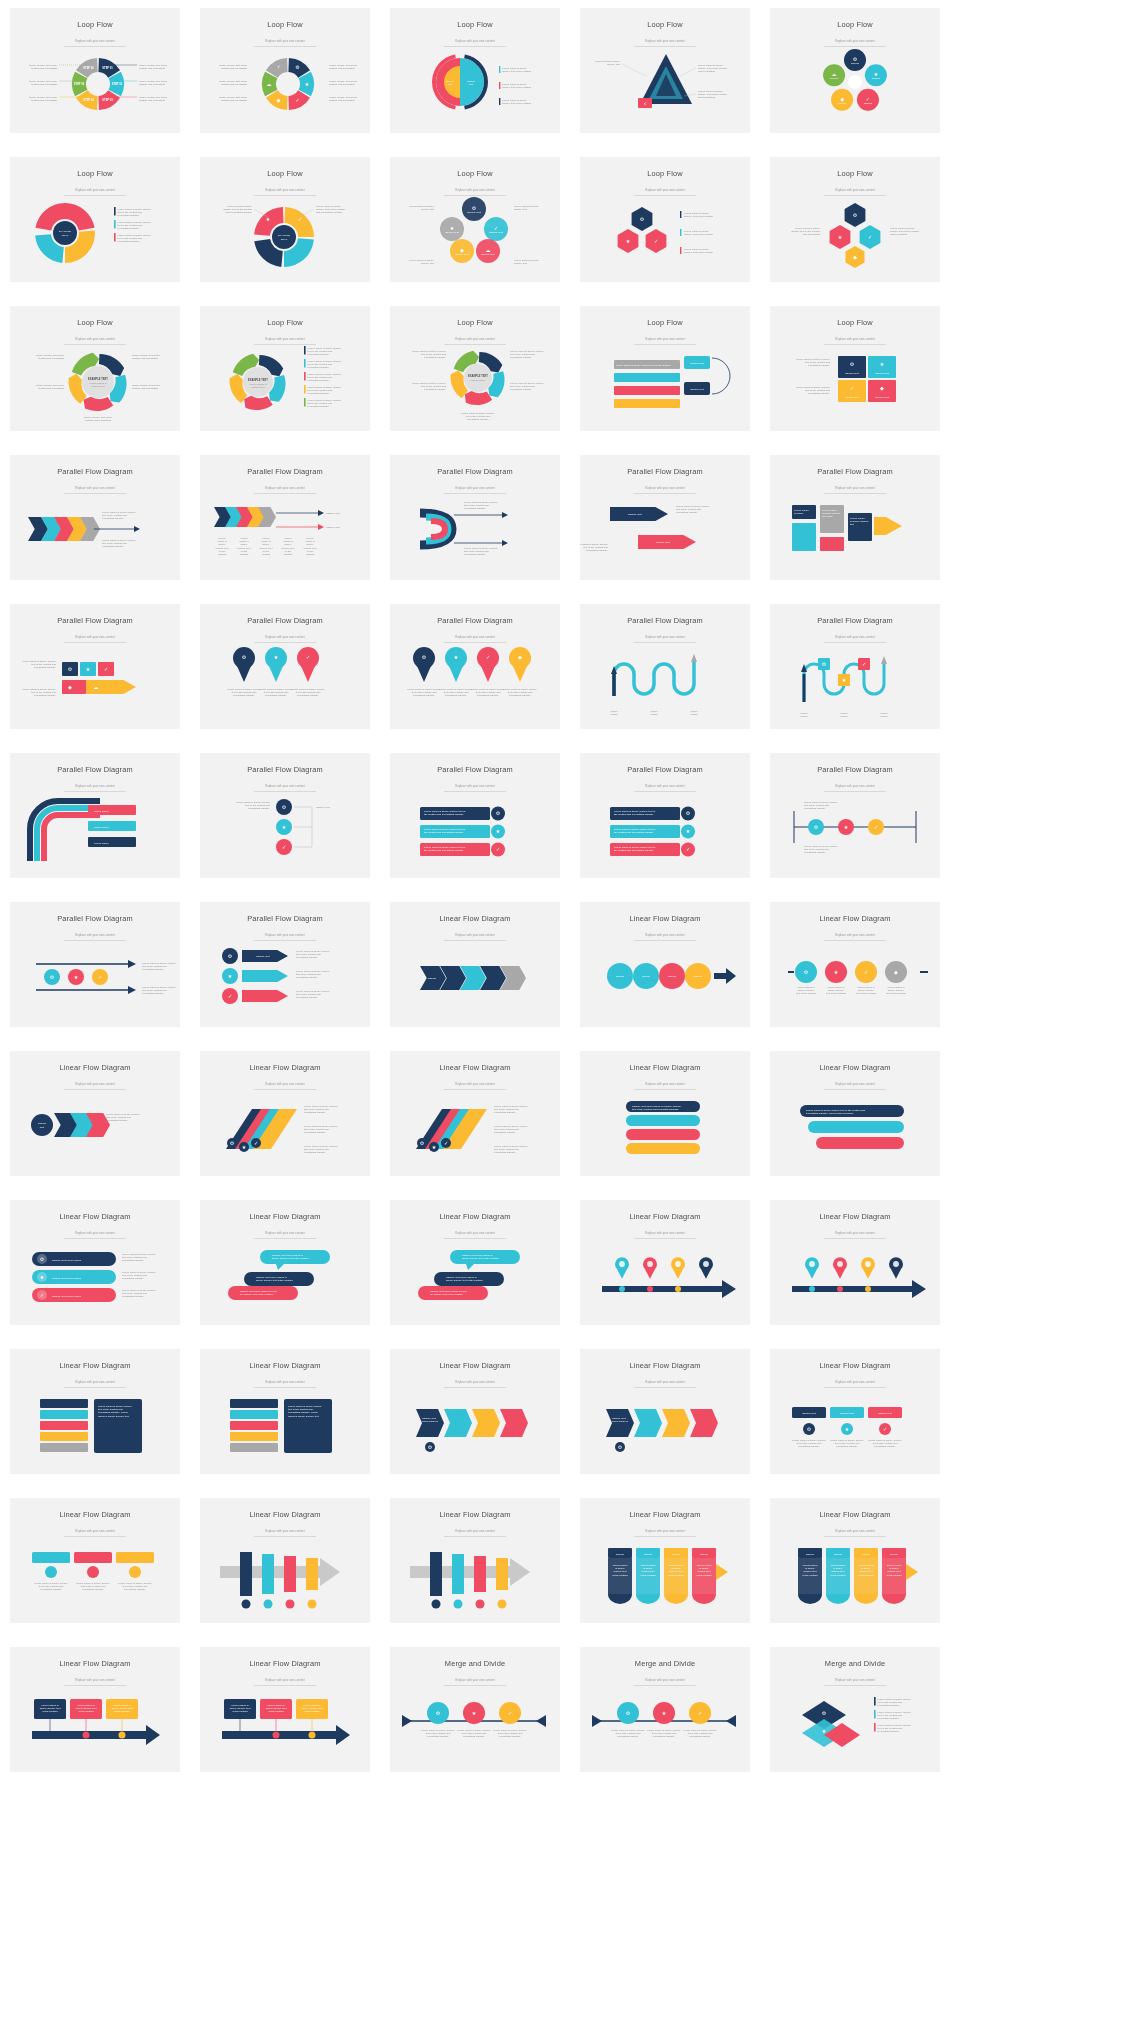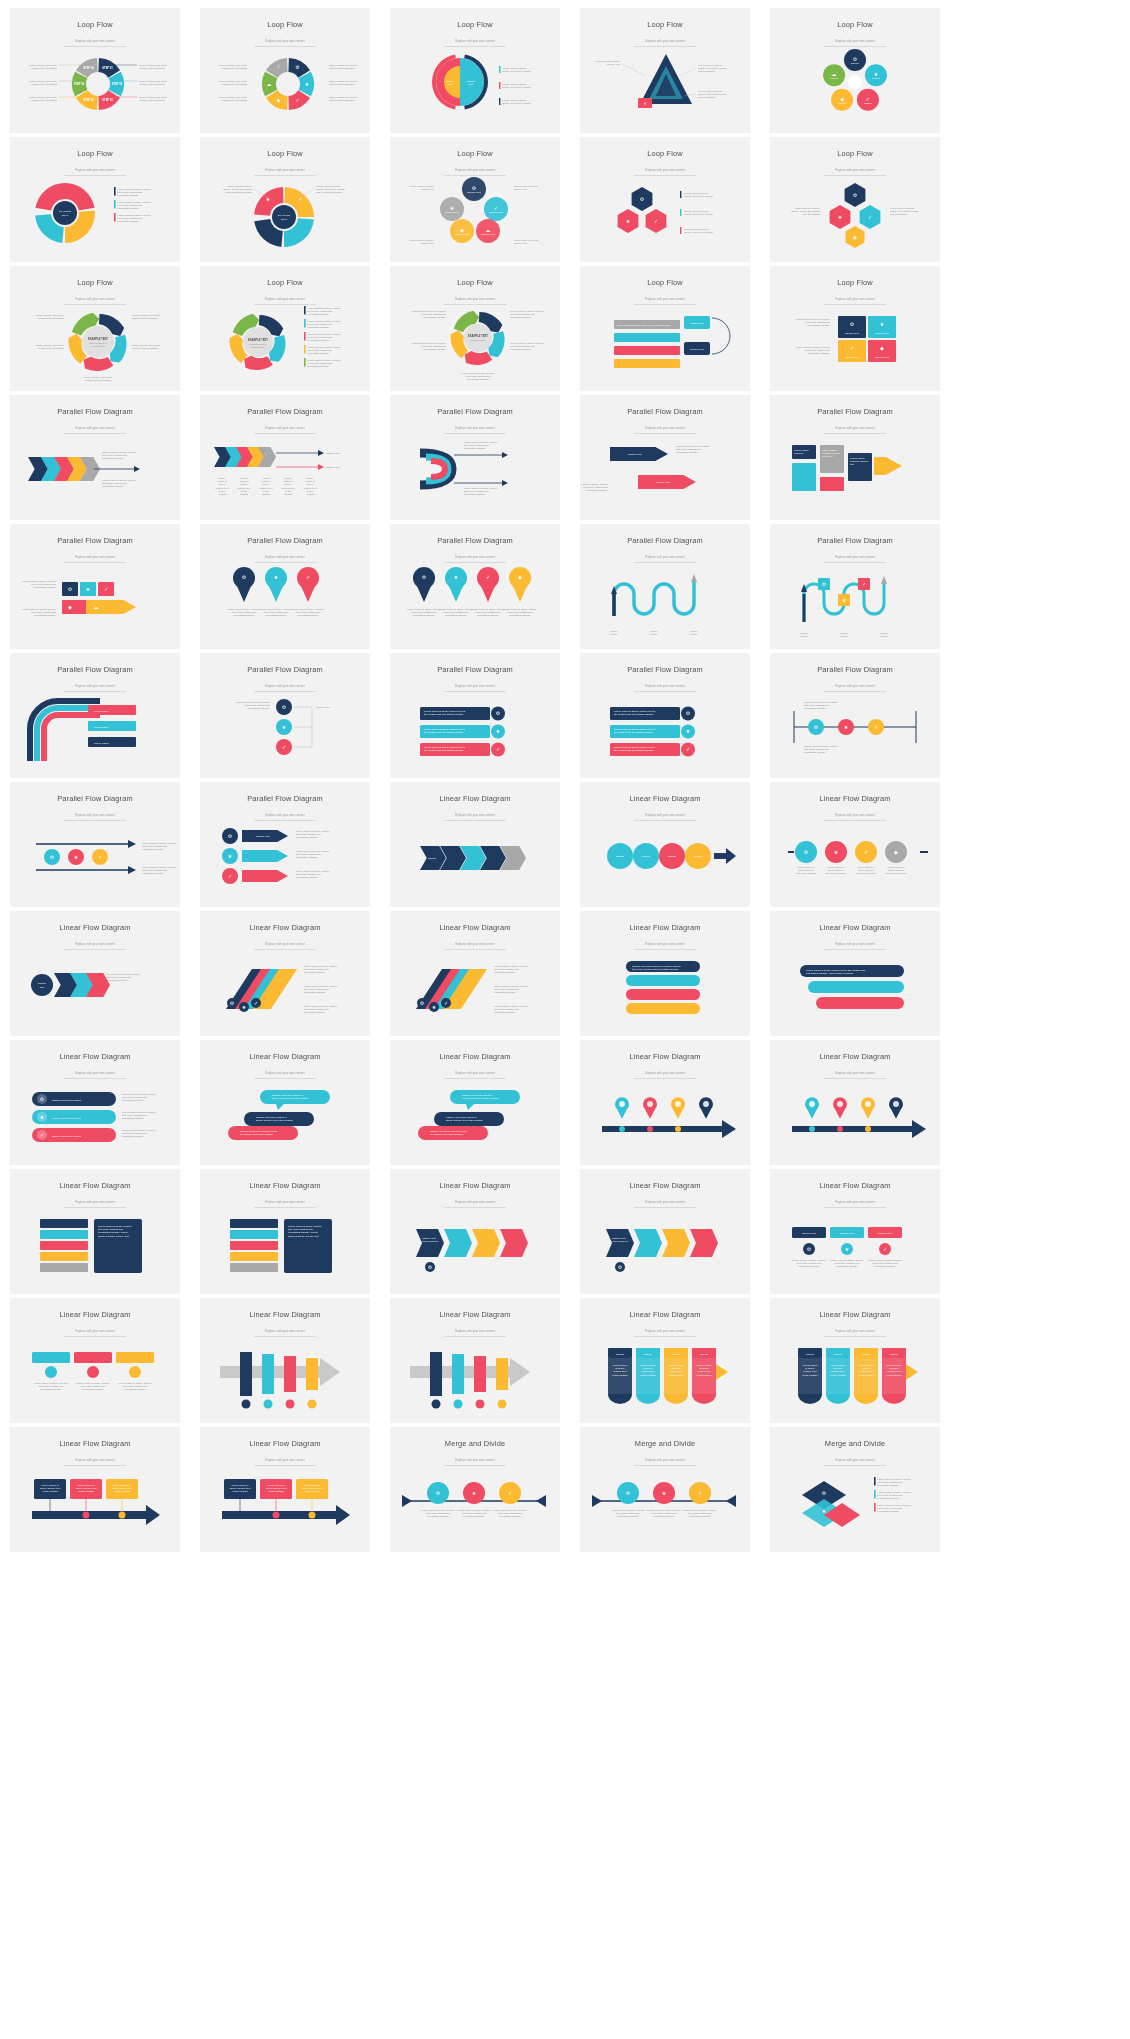--- a/index.html
+++ b/index.html
@@ -5,21 +5,21 @@
   * { box-sizing: border-box; margin: 0; padding: 0; }
   html, body {
     width: 1130px;
     background: #ffffff;
     font-family: "Liberation Sans", sans-serif;
   }
   .grid {
     width: 1130px;
     display: grid;
     grid-template-columns: repeat(5, 170px);
-    gap: 4px 20px;
+    gap: 24px 20px;
     padding: 8px 0 10px 10px;
   }
   .slide {
     width: 170px;
     height: 125px;
     background: #f2f2f2;
     position: relative;
     overflow: hidden;
   }
   .s-head { padding-top: 13px; text-align: center; }

